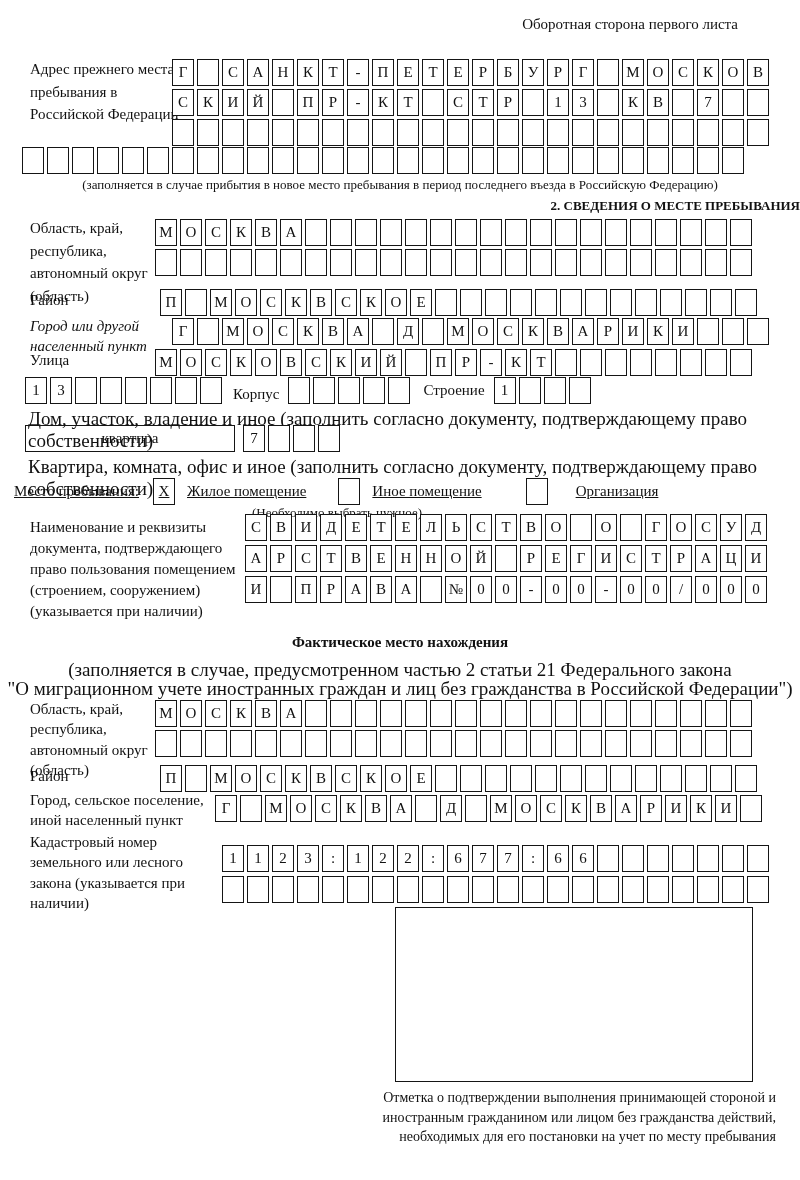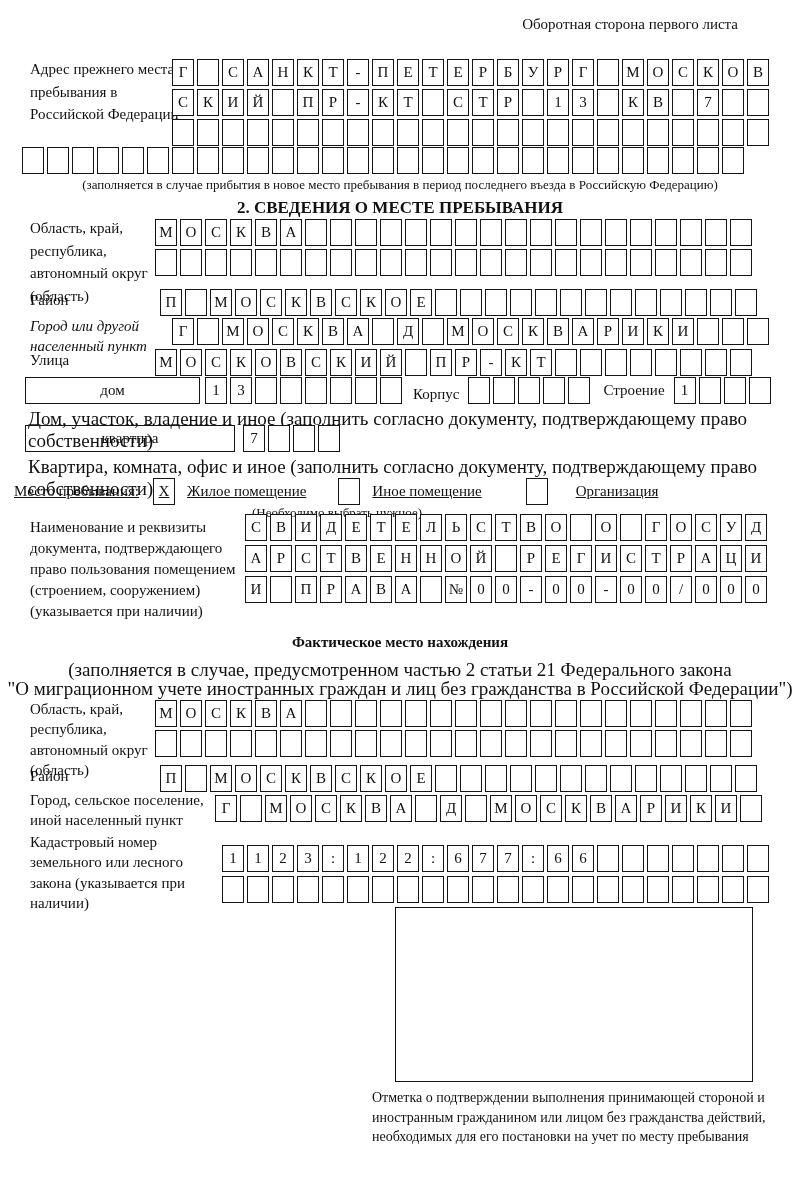--- a/index.html
+++ b/index.html
@@ -141,21 +141,21 @@
     <span class="cell"></span>
     <span class="cell"></span>
     <span class="cell"></span>
     <span class="cell"></span>
     <span class="cell"></span>
     <span class="cell"></span>
     <span class="cell"></span>
   </div>
 <div class="cap center" style="top:177px; font-size:13px;">(заполняется в случае прибытия в новое место пребывания в период последнего въезда в Российскую Федерацию)</div>
 
-<div class="abs center bold" style="top:198px; font-size:17px;">2. СВЕДЕНИЯ О МЕСТЕ ПРЕБЫВАНИЯ</div>
+<div class="abs center bold" style="top:198px; font-size:13px;text-align:right;">2. СВЕДЕНИЯ О МЕСТЕ ПРЕБЫВАНИЯ</div>
 
 <div class="lbl" style="top:217px; left:30px; width:128px;">Область, край, республика, автономный округ (область)</div>
 <div class="boxrow" style="top:219px; left:155px;">
     <span class="cell">М</span>
     <span class="cell">О</span>
     <span class="cell">С</span>
     <span class="cell">К</span>
     <span class="cell">В</span>
     <span class="cell">А</span>
     <span class="cell"></span>
@@ -282,21 +282,20 @@
     <span class="cell"></span>
     <span class="cell"></span>
     <span class="cell"></span>
     <span class="cell"></span>
     <span class="cell"></span>
     <span class="cell"></span>
     <span class="cell"></span>
   </div>
 
 <div class="flexrow" style="top:377px; left:25px; gap:5px;">
-  <div class="labelbox" style="width:175px;">дом</div>
   <div class="inrow">
       <span class="cell">1</span>
       <span class="cell">3</span>
       <span class="cell"></span>
       <span class="cell"></span>
       <span class="cell"></span>
       <span class="cell"></span>
       <span class="cell"></span>
       <span class="cell"></span>
     </div>
@@ -573,13 +572,13 @@
     <span class="cell"></span>
     <span class="cell"></span>
     <span class="cell"></span>
     <span class="cell"></span>
     <span class="cell"></span>
     <span class="cell"></span>
     <span class="cell"></span>
   </div>
 
 <div class="stamp" style="top:907px; left:395px; width:358px; height:175px;"></div>
-<div class="abs" style="top:1088px; left:372px; width:404px; text-align:left; font-size:14px; line-height:1.4;">Отметка о подтверждении выполнения принимающей стороной и иностранным гражданином или лицом без гражданства действий, необходимых для его постановки на учет по месту пребывания</div>
+<div class="abs" style="top:1088px; left:372px; width:404px; text-align:right; font-size:14px; line-height:1.4;">Отметка о подтверждении выполнения принимающей стороной и иностранным гражданином или лицом без гражданства действий, необходимых для его постановки на учет по месту пребывания</div>
 
 </body></html>

